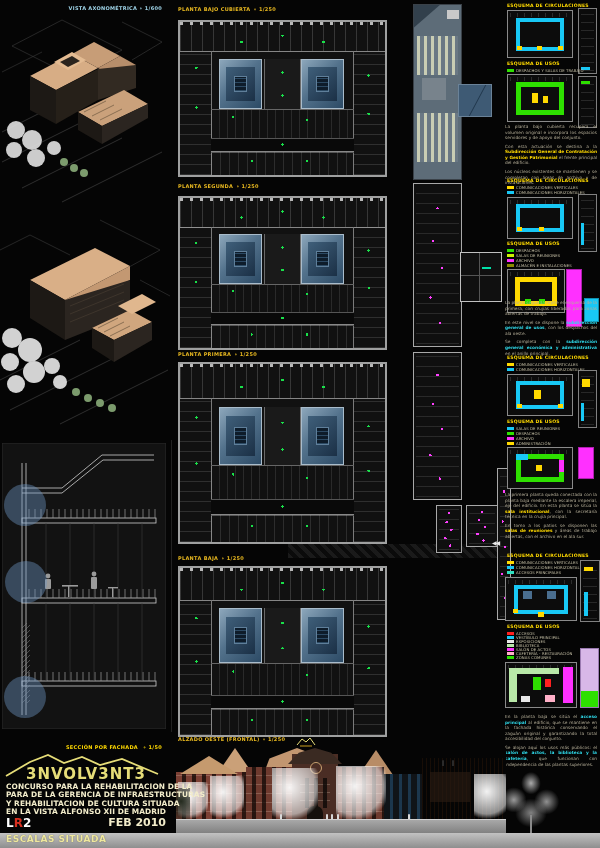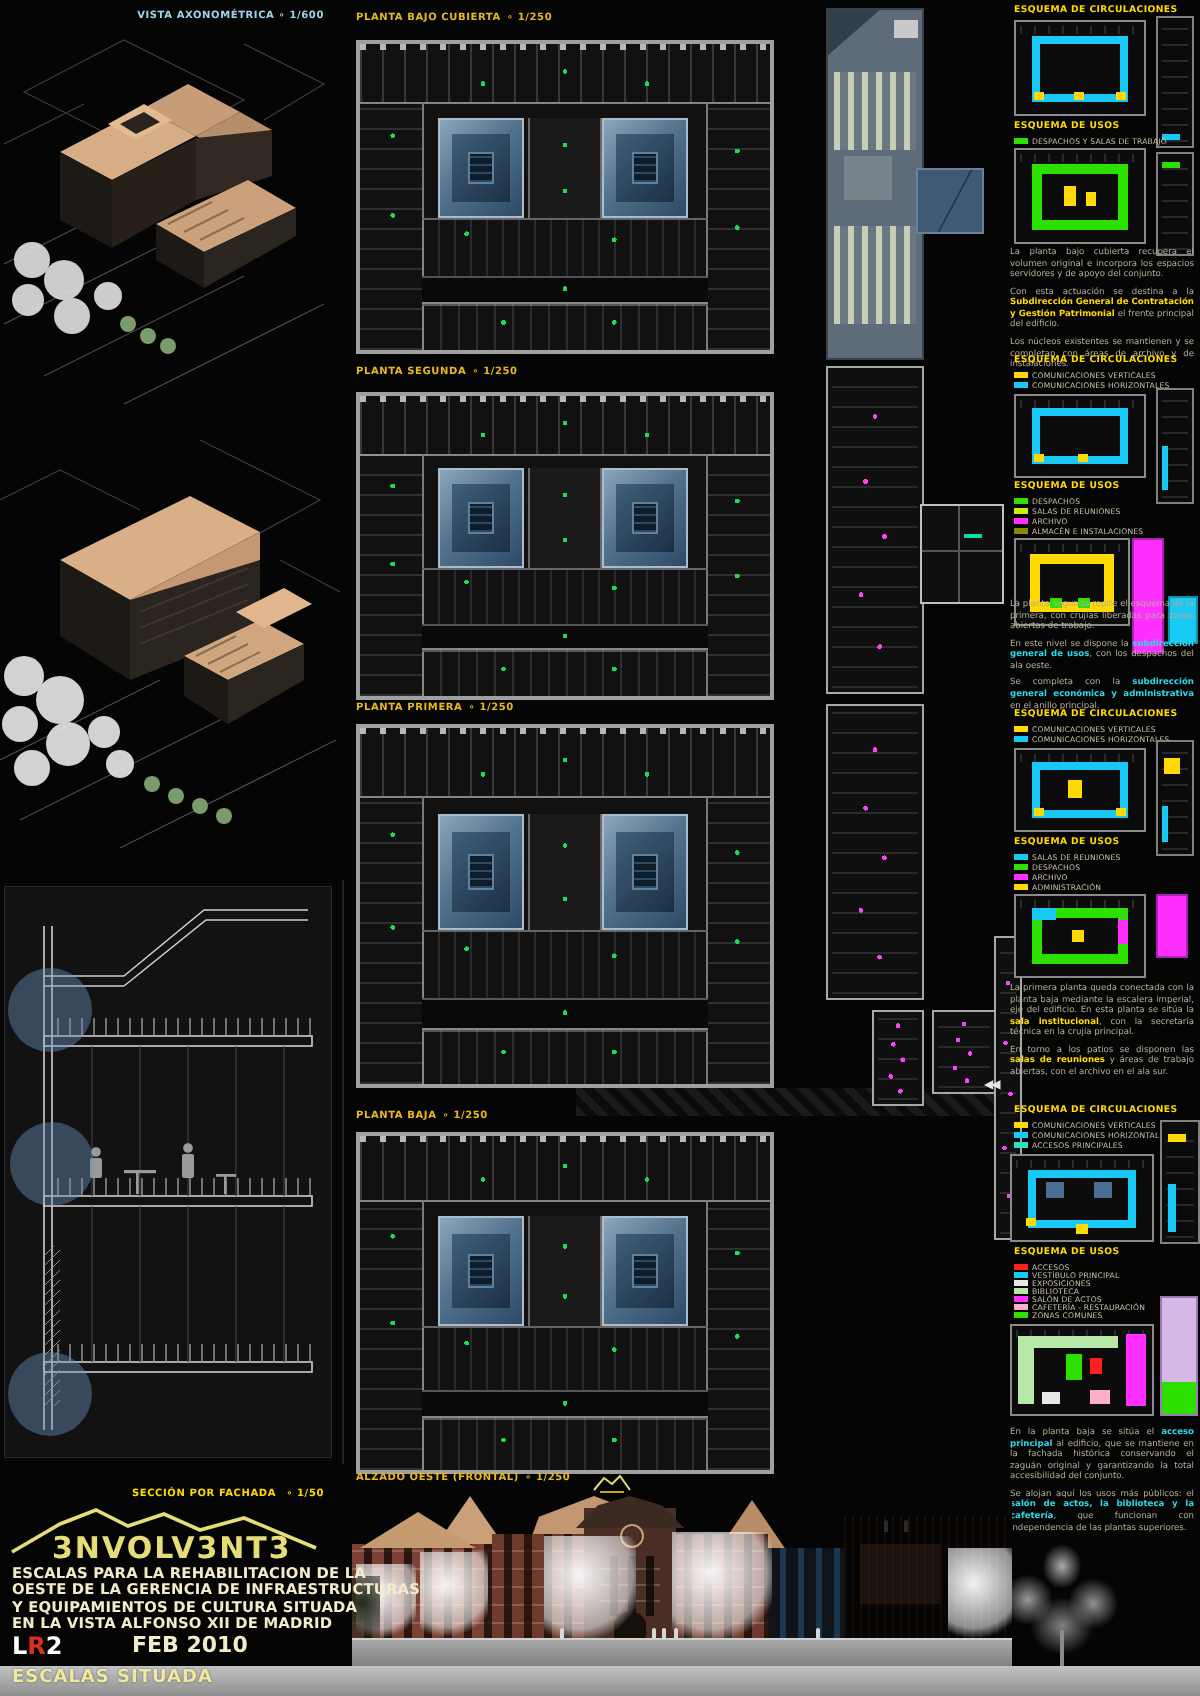--- a/index.html
+++ b/index.html
@@ -561,25 +561,25 @@
 
   <div class="ptitle" style="left:30px;top:744px;width:132px;text-align:right;color:#ffd900;">
     <span>SECCIÓN POR FACHADA</span>
     <span class="scale" style="color:#ffd900;">∘ 1/50</span>
   </div>
   <svg class="abs" style="left:4px;top:750px;" width="162" height="32" viewBox="0 0 162 32">
     <path d="M2,26 26,12 44,5 60,13 78,7 96,15 118,9 154,24" stroke="#e6dd78" stroke-width="1.8" fill="none"></path>
     <text x="22" y="29" font-size="15" font-weight="bold" fill="#e6dd78" letter-spacing="1">3NVOLV3NT3</text>
   </svg>
   <div class="abs" style="left:6px;top:783px;">
-    <div class="comp-line">ESCALAS PARA LA REHABILITACION DE LA</div>
-    <div class="comp-line">OESTE DE LA GERENCIA DE INFRAESTRUCTURAS</div>
-    <div class="comp-line">Y EQUIPAMIENTOS DE CULTURA SITUADA</div>
+    <div class="comp-line">CONCURSO PARA LA REHABILITACION DE LA</div>
+    <div class="comp-line">PARA DE LA GERENCIA DE INFRAESTRUCTURAS</div>
+    <div class="comp-line">Y REHABILITACION DE CULTURA SITUADA</div>
     <div class="comp-line">EN LA VISTA ALFONSO XII DE MADRID</div>
   </div>
   <div class="abs" style="left:6px;top:816px;font-size:12px;font-weight:bold;color:#fff;">
     <span>L</span><span style="color:#d83020;">R</span><span>2</span>
   </div>
-  <div class="abs" style="left:66px;top:816px;width:100px;text-align:left;font-size:11px;font-weight:bold;color:#f2ecca;">FEB 2010</div>
+  <div class="abs" style="left:66px;top:816px;width:100px;text-align:right;font-size:11px;font-weight:bold;color:#f2ecca;">FEB 2010</div>
   <div class="strip"></div>
   <div class="abs" style="left:6px;top:834px;font-size:9px;font-weight:bold;color:#efe89e;text-shadow:0 0 1px #555;letter-spacing:.5px;">ESCALAS SITUADA</div>
 
 </div>
 
 </body></html>

